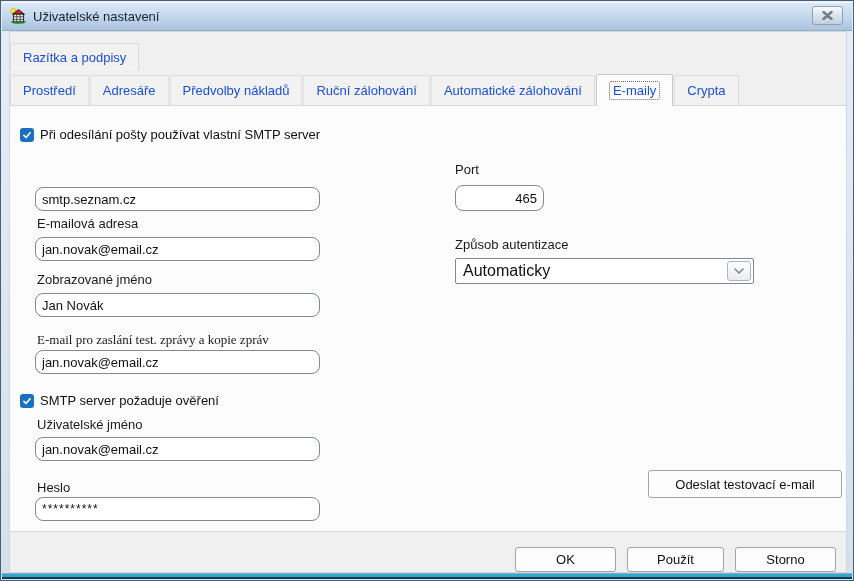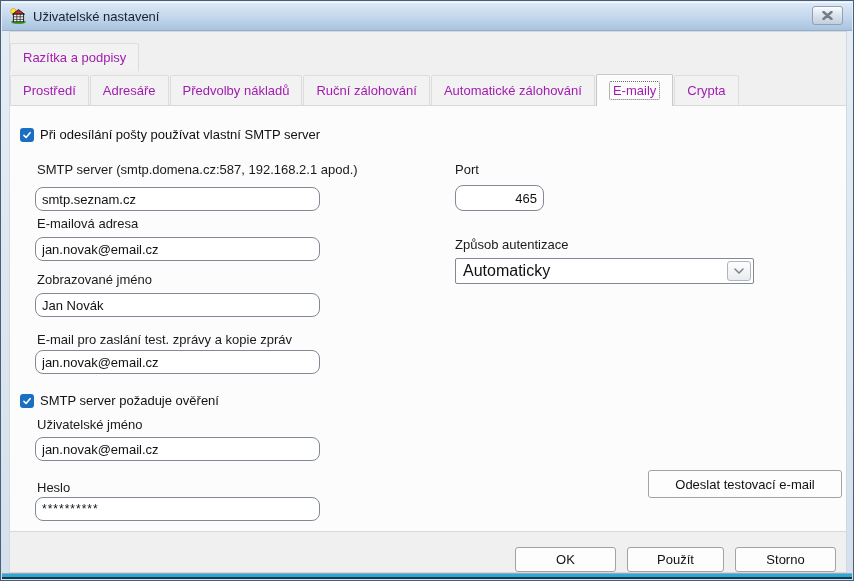--- a/index.html
+++ b/index.html
@@ -31,21 +31,21 @@
     position:absolute; left:8px; top:30px; width:838px; bottom:7px;
     background:#f0f0f0; border:1px solid #d2d8de;
     display:flex; flex-direction:column;
   }
   .tabstrip{ padding:11px 0 0 0; }
   .tab-row1{ display:flex; padding-left:0; }
   .tab-row2{ display:flex; align-items:flex-end; height:32px; margin-top:2px; }
   .tab{
     height:28px; display:flex; align-items:center; padding:0 12px;
     background:#f2f2f2; border:1px solid #dddddd; border-bottom:none;
-    margin-right:1px; font-size:13px; color:#a21caf; cursor:pointer;
+    margin-right:1px; font-size:13px; color:#1d4ed8; cursor:pointer;
     border-radius:2px 2px 0 0; white-space:nowrap;
   }
   .tab-row2 .tab{ height:30px; }
   .tab.selected{
     background:#fcfcfc; border:1px solid #c3c9cf; border-bottom:none;
     height:32px; margin-bottom:-1px; position:relative; z-index:2;
   }
   .tab.selected .focus-rect{
     border:1px dotted #6b6b6b; padding:1px 3px; border-radius:2px;
   }
@@ -154,30 +154,29 @@
 
       <div class="cb-row" style="left:10px; top:21px;">
         <span class="cb-box">
           <svg width="10" height="10" viewBox="0 0 12 12">
               <path d="M2.3 6.4 L4.9 9 L9.7 3.2" stroke="#fff" stroke-width="1.9" fill="none" stroke-linecap="round" stroke-linejoin="round"></path>
             </svg>
         </span>
         <span class="cb-label">Při odesílání pošty používat vlastní SMTP server</span>
       </div>
 
-      <div class="fld-label" style="left:27px; top:56px;">SMTP server (smtp.domena.cz:587, 192.168.2.1 apod.)</div>
       <input class="txt" style="left: 25px; top: 81px; width: 285px;" value="smtp.seznam.cz">
 
       <div class="fld-label" style="left:27px; top:110px;">E-mailová adresa</div>
       <input class="txt" style="left: 25px; top: 131px; width: 285px;" value="jan.novak@email.cz">
 
       <div class="fld-label" style="left:27px; top:166px;">Zobrazované jméno</div>
       <input class="txt" style="left: 25px; top: 187px; width: 285px;" value="Jan Novák">
 
-      <div class="fld-label" style="left:27px; top:226px;">E-mail pro zaslání test. zprávy a kopie zpráv</div>
+      <div class="fld-label" style="left:27px; top:226px;font-family:Liberation Serif, serif;">E-mail pro zaslání test. zprávy a kopie zpráv</div>
       <input class="txt" style="left: 25px; top: 244px; width: 285px;" value="jan.novak@email.cz">
 
       <div class="cb-row" style="left:10px; top:287px;">
         <span class="cb-box">
           <svg width="10" height="10" viewBox="0 0 12 12">
               <path d="M2.3 6.4 L4.9 9 L9.7 3.2" stroke="#fff" stroke-width="1.9" fill="none" stroke-linecap="round" stroke-linejoin="round"></path>
             </svg>
         </span>
         <span class="cb-label">SMTP server požaduje ověření</span>
       </div>

